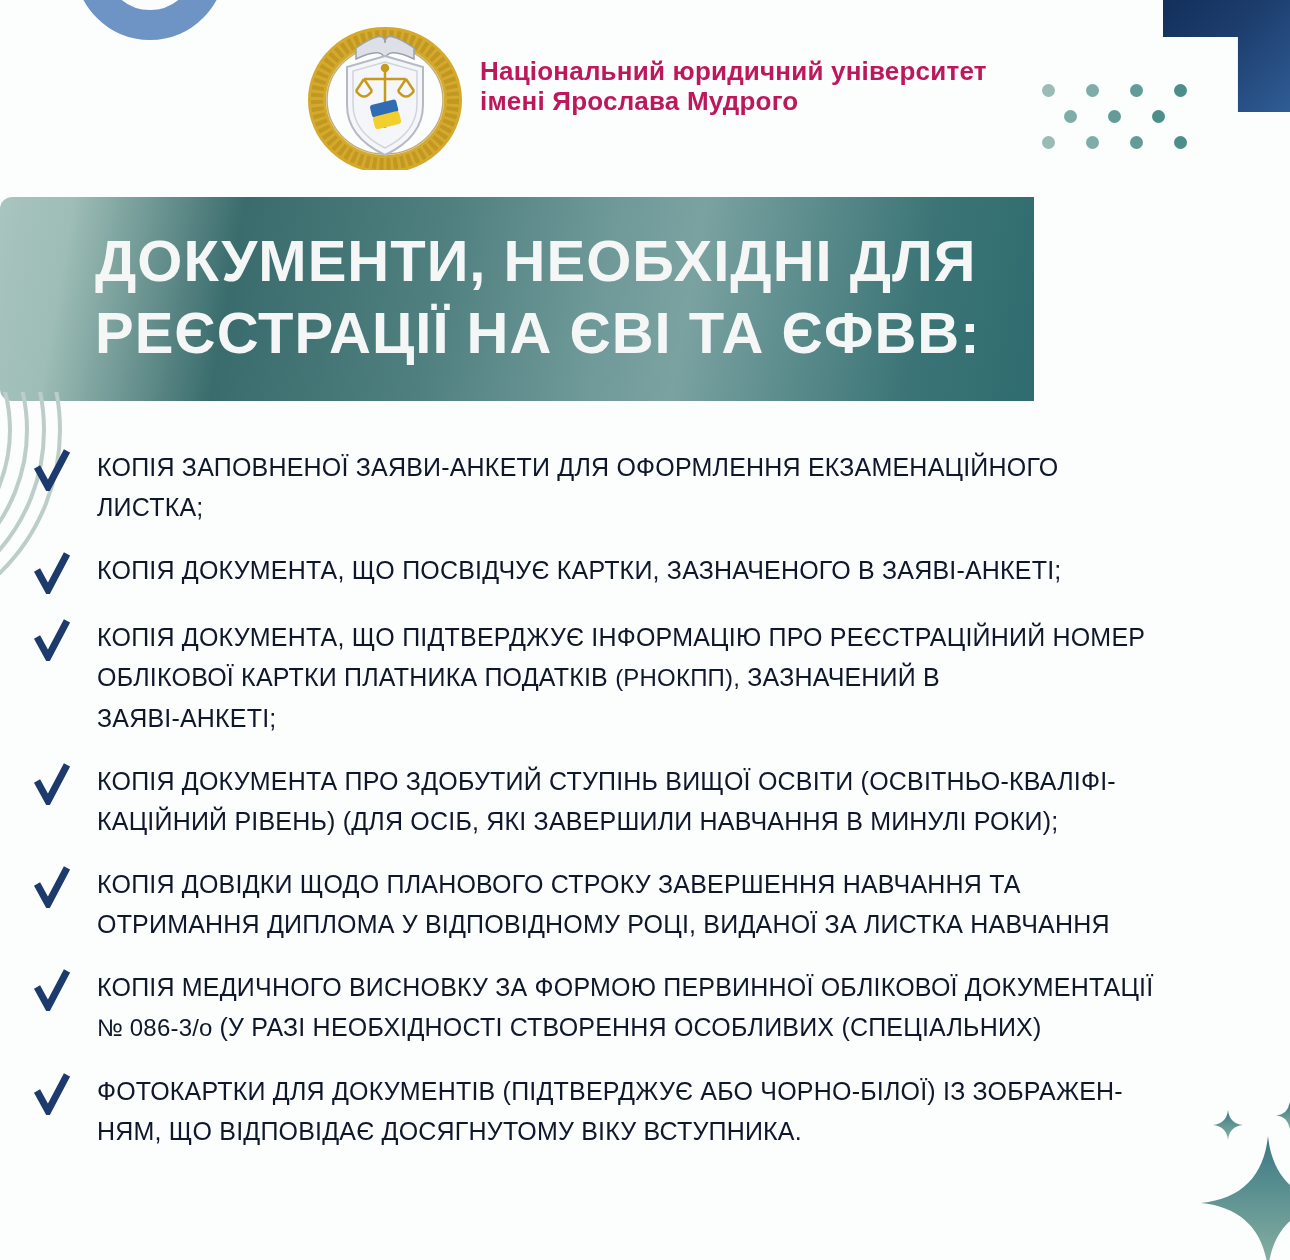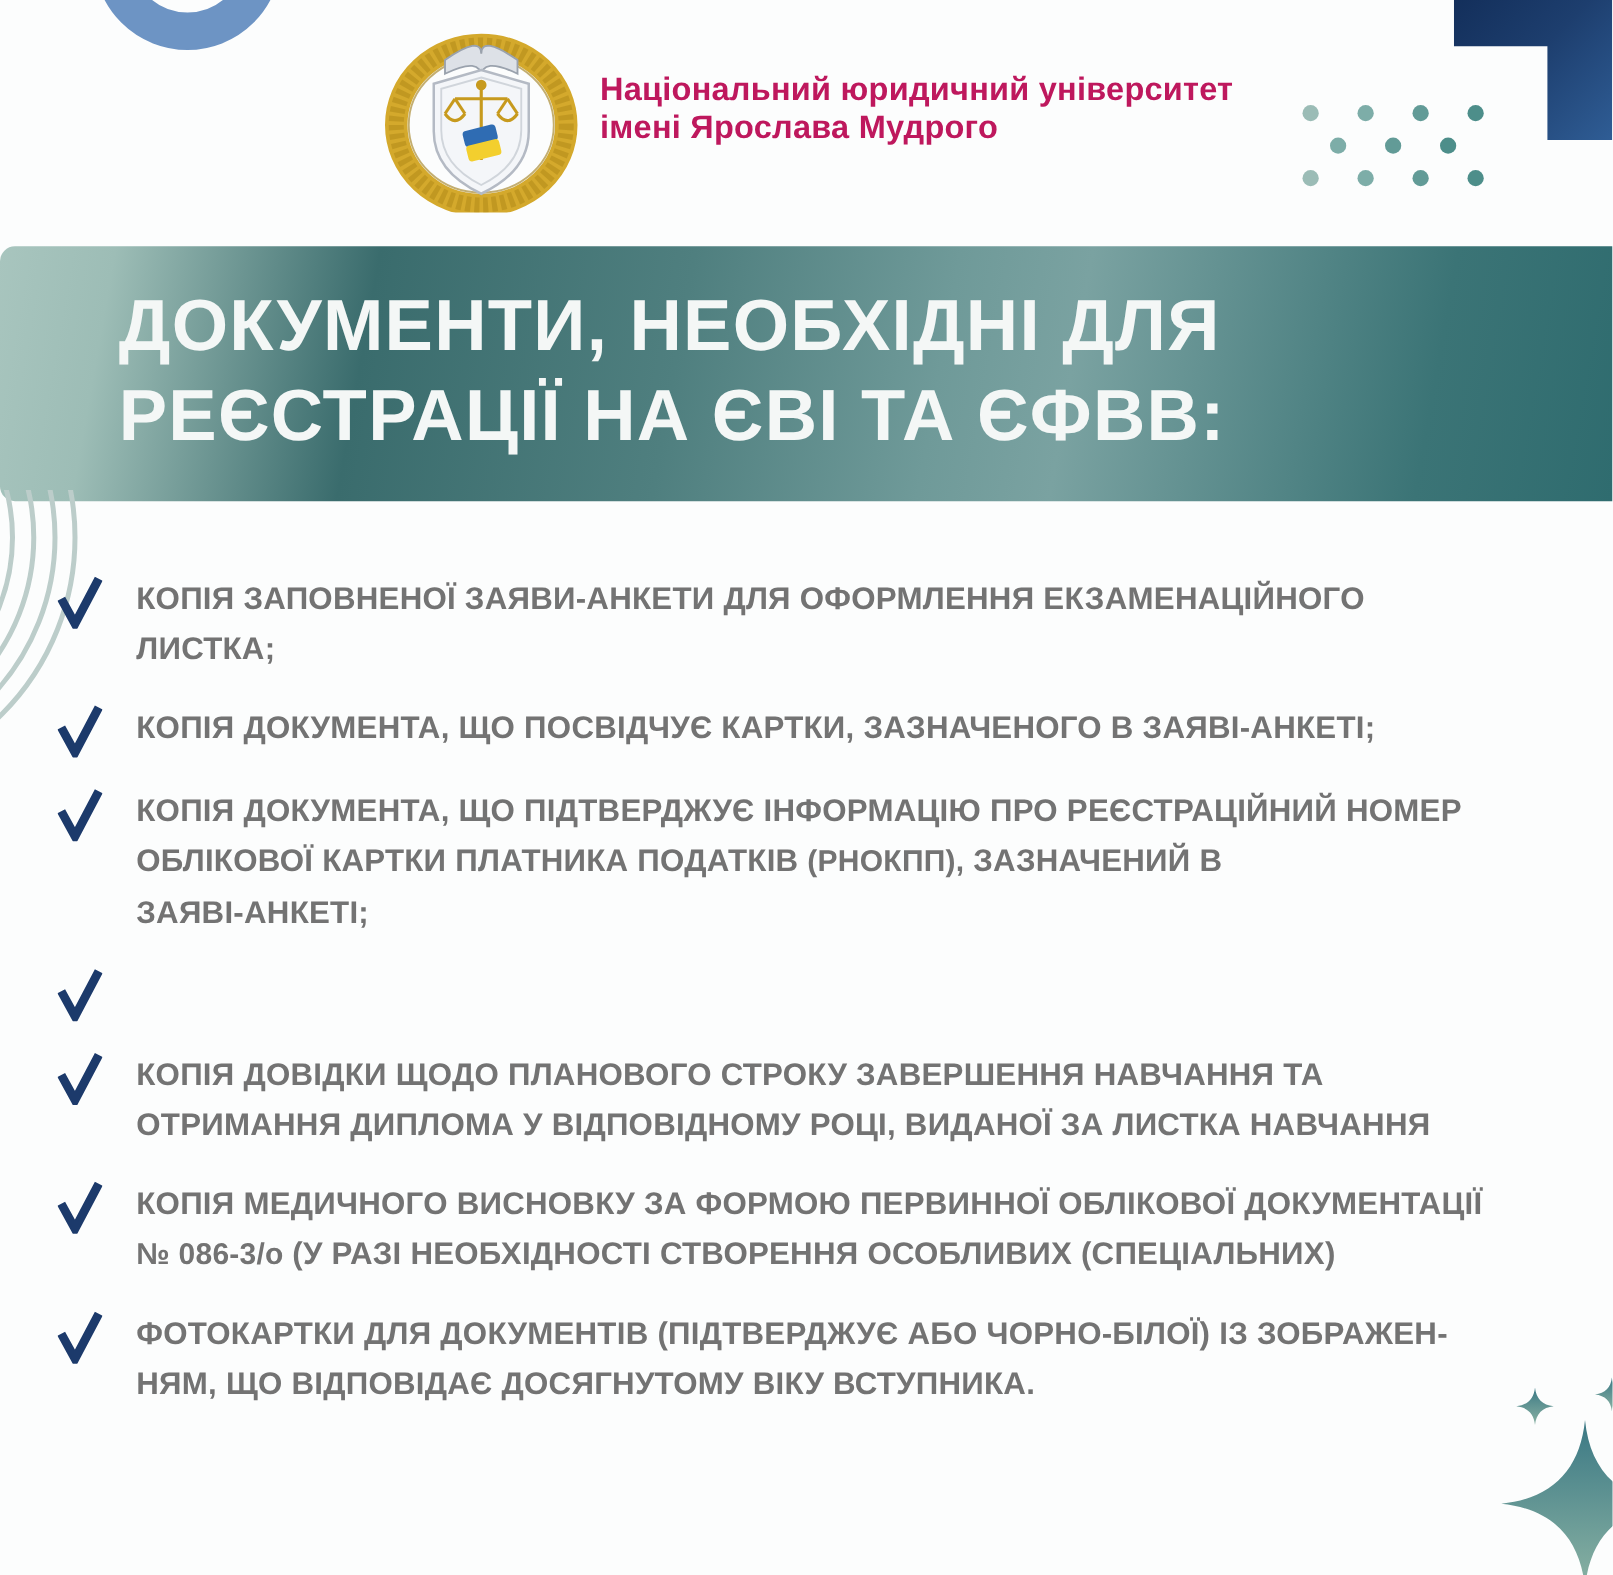--- a/index.html
+++ b/index.html
@@ -26,38 +26,38 @@
   .d-l{background:#9bbcb6;} .d-ml{background:#7dada8;}
   .d-md{background:#629b97;} .d-d{background:#4d8e8a;}
   
   .emblem{position:absolute;left:306px;top:18px;}
   .uni-name{
     position:absolute;left:480px;top:56px;
     color:#be185d;font-weight:bold;font-size:26px;line-height:30px;letter-spacing:.2px;
   }
   
   .banner{
-    position:absolute;left:0;top:197px;width:1290px;height:204px;
+    position:absolute;left:0;top:197px;width:1034px;height:204px;
     border-radius:12px 0 0 12px;
     background:
       linear-gradient(100deg,#a8c5be 0%,#9dbdb6 7%,#3a6c6d 23%,#4f7f7f 42%,
                       #6f9a99 58%,#7aa2a1 66%,#3b7476 88%,#2f6c6f 100%);
   }
   .banner h1{
     margin:0;padding:28px 0 0 95px;
     color:#f4f7f6;font-size:58px;line-height:72px;font-weight:bold;
     letter-spacing:1px;white-space:nowrap;
   }
   
   .arcs{position:absolute;left:0;top:392px;}
   
   .checklist{
     position:absolute;left:34px;top:447px;width:1240px;
-    list-style:none;margin:12px;padding:0;
-    color:#737373;font-size:25px;font-weight:bold;line-height:40px;letter-spacing:.2px;
+    list-style:none;margin:0;padding:0;
+    color:#0f172a;font-size:25px;font-weight:normal;line-height:40px;letter-spacing:.2px;
   }
   .checklist li{display:flex;align-items:flex-start;gap:27px;margin:0 0 23px 0;}
   .check{flex:0 0 36px;margin-top:2px;}
   .txt{margin:0;}
   .ln{white-space:nowrap;}
   .big{font-size:24px;}
   
   .stars{position:absolute;left:1190px;top:1098px;overflow:visible;}
 </style>
 </head>
@@ -142,20 +142,21 @@
       <svg class="check" width="36" height="42" viewBox="0 0 36 42">
         <path d="M3 18 L14 38 L33 2" fill="none" stroke="#1c3a6b" stroke-width="7"></path>
       </svg>
       <p class="txt"><span class="ln"><span>КОПІЯ ДОКУМЕНТА, ЩО ПІДТВЕРДЖУЄ ІНФОРМАЦІЮ ПРО РЕЄСТРАЦІЙНИЙ НОМЕР</span></span><br><span class="ln"><span>ОБЛІКОВОЇ КАРТКИ ПЛАТНИКА ПОДАТКІВ </span><span class="big">(РНОКПП),</span><span> ЗАЗНАЧЕНИЙ В</span></span><br><span class="ln"><span>ЗАЯВІ-АНКЕТІ;</span></span></p>
     </li>
 
     <li>
       <svg class="check" width="36" height="42" viewBox="0 0 36 42">
         <path d="M3 18 L14 38 L33 2" fill="none" stroke="#1c3a6b" stroke-width="7"></path>
       </svg>
+      <p class="txt"><span class="ln"><span>КОПІЯ ДОКУМЕНТА ПРО ЗДОБУТИЙ СТУПІНЬ ВИЩОЇ ОСВІТИ (ОСВІТНЬО-КВАЛІФІ-</span></span><br><span class="ln"><span>КАЦІЙНИЙ РІВЕНЬ) (ДЛЯ ОСІБ, ЯКІ ЗАВЕРШИЛИ НАВЧАННЯ В МИНУЛІ РОКИ);</span></span></p>
     </li>
 
     <li>
       <svg class="check" width="36" height="42" viewBox="0 0 36 42">
         <path d="M3 18 L14 38 L33 2" fill="none" stroke="#1c3a6b" stroke-width="7"></path>
       </svg>
       <p class="txt"><span class="ln"><span>КОПІЯ ДОВІДКИ ЩОДО ПЛАНОВОГО СТРОКУ ЗАВЕРШЕННЯ НАВЧАННЯ ТА</span></span><br><span class="ln"><span>ОТРИМАННЯ ДИПЛОМА У ВІДПОВІДНОМУ РОЦІ, ВИДАНОЇ ЗА ЛИСТКА НАВЧАННЯ</span></span><br></p>
     </li>
 
     <li>

